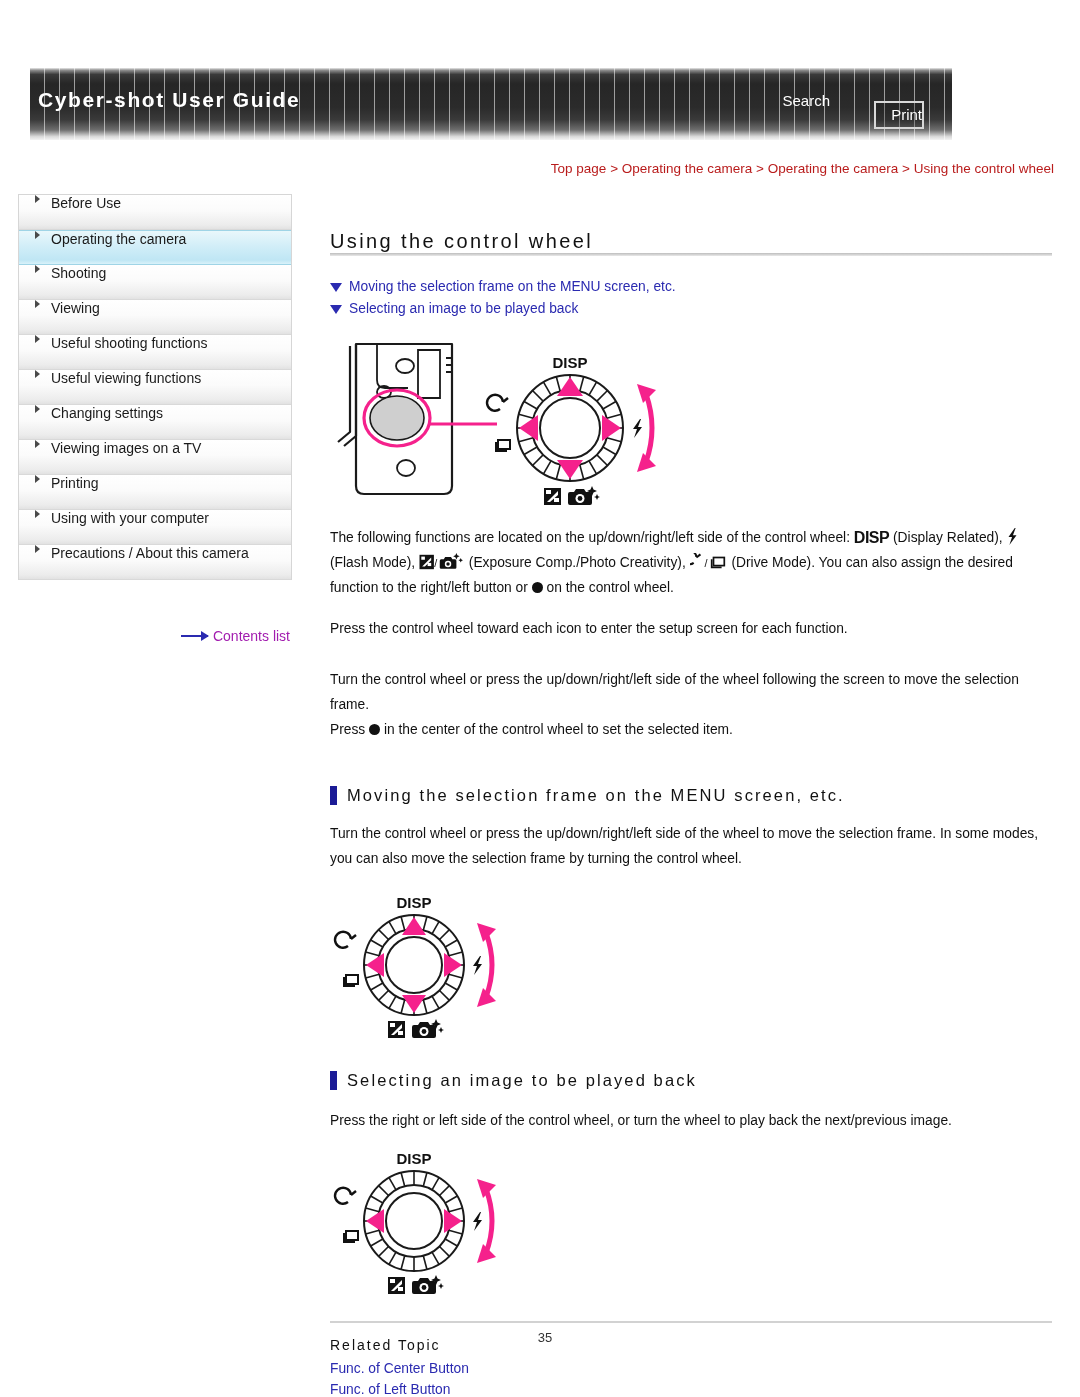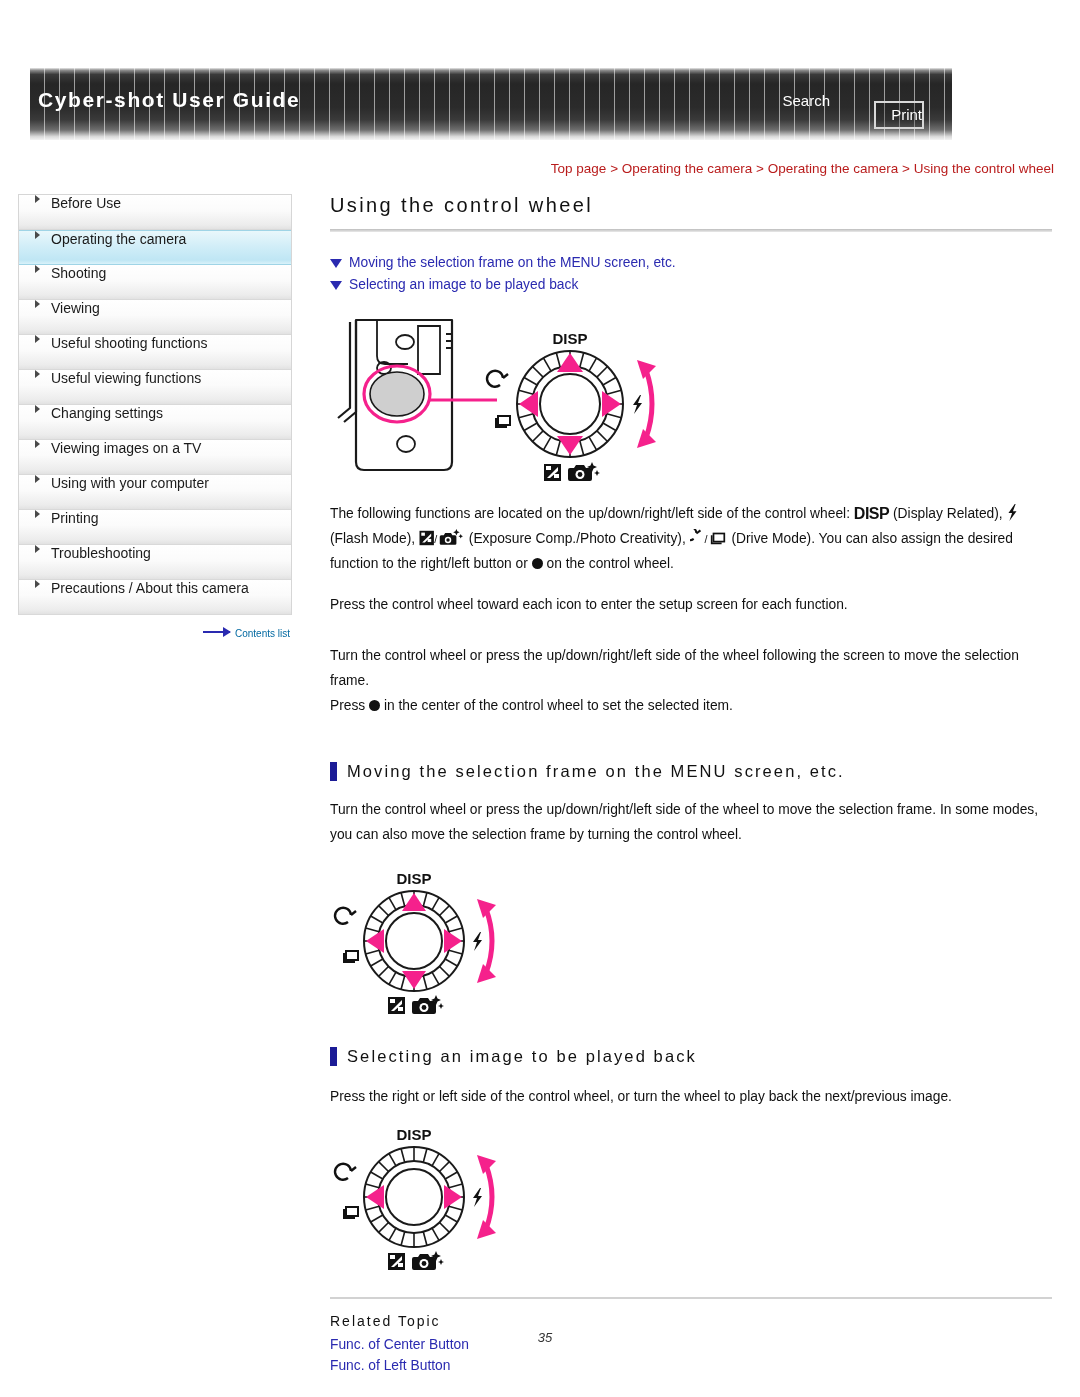--- a/index.html
+++ b/index.html
@@ -98,22 +98,22 @@
     border-top: 4px solid transparent;
     border-bottom: 4px solid transparent;
     margin-right: 11px;
     flex: none;
   }
   #contents-list-link {
     position: absolute;
     left: 18px; top: 628px;
     width: 274px;
     text-align: right;
-    font-size: 10px;
-    color: #0369a1;
+    font-size: 14px;
+    color: #a21caf;
     padding-right: 2px;
     white-space: nowrap;
   }
   .arrow-right-glyph {
     display: inline-block;
     position: relative;
     width: 27px; height: 2px;
     background: #2a2ab0;
     vertical-align: 4px;
     margin-right: 5px;
@@ -128,21 +128,21 @@
     border-bottom: 5px solid transparent;
   }
 
   
   #content { position: absolute; left: 330px; top: 194px; width: 722px; }
 
   #page-title {
     font-size: 20px;
     letter-spacing: 2.4px;
     color: #111;
-    padding-bottom: 12px;
+    margin-top: 36px;
   }
   #title-rule {
     height: 3px;
     background: linear-gradient(to bottom, #bdbdbd, #e9e9e9);
     margin-bottom: 22px;
   }
 
   .jump-link {
     font-size: 13.8px;
     color: #2a2ab0;
@@ -196,21 +196,20 @@
     color: #2a2ab0;
     line-height: 21px;
   }
   #page-number {
     position: absolute;
     left: 330px; top: 1330px;
     width: 430px;
     text-align: center;
     font-size: 13px;
     color: #333;
-    font-style: italic;
   }
 
   
   .ib { display: inline-block; vertical-align: middle; }
   .disp-inline {
     font-weight: bold; font-size: 16px; letter-spacing: -0.5px;
     vertical-align: -1px;
   }
   .dot-inline {
     width: 11px; height: 11px; border-radius: 50%;
@@ -256,29 +255,25 @@
   <div class="nav-item">
     <span class="nav-arrow"></span>
     <span>Changing settings</span>
   </div>
   <div class="nav-item">
     <span class="nav-arrow"></span>
     <span>Viewing images on a TV</span>
   </div>
   <div class="nav-item">
     <span class="nav-arrow"></span>
+    <span>Printing</span>
+  </div>
+  <div class="nav-item">
+    <span class="nav-arrow"></span>
     <span>Using with your computer</span>
-  </div>
-  <div class="nav-item">
-    <span class="nav-arrow"></span>
-    <span>Printing</span>
-  </div>
-  <div class="nav-item">
-    <span class="nav-arrow"></span>
-    <span>Troubleshooting</span>
   </div>
   <div class="nav-item">
     <span class="nav-arrow"></span>
     <span>Precautions / About this camera</span>
   </div>
 </div>
 
 <div id="contents-list-link">
   <span class="arrow-right-glyph"></span><span>Contents list</span>
 </div>

